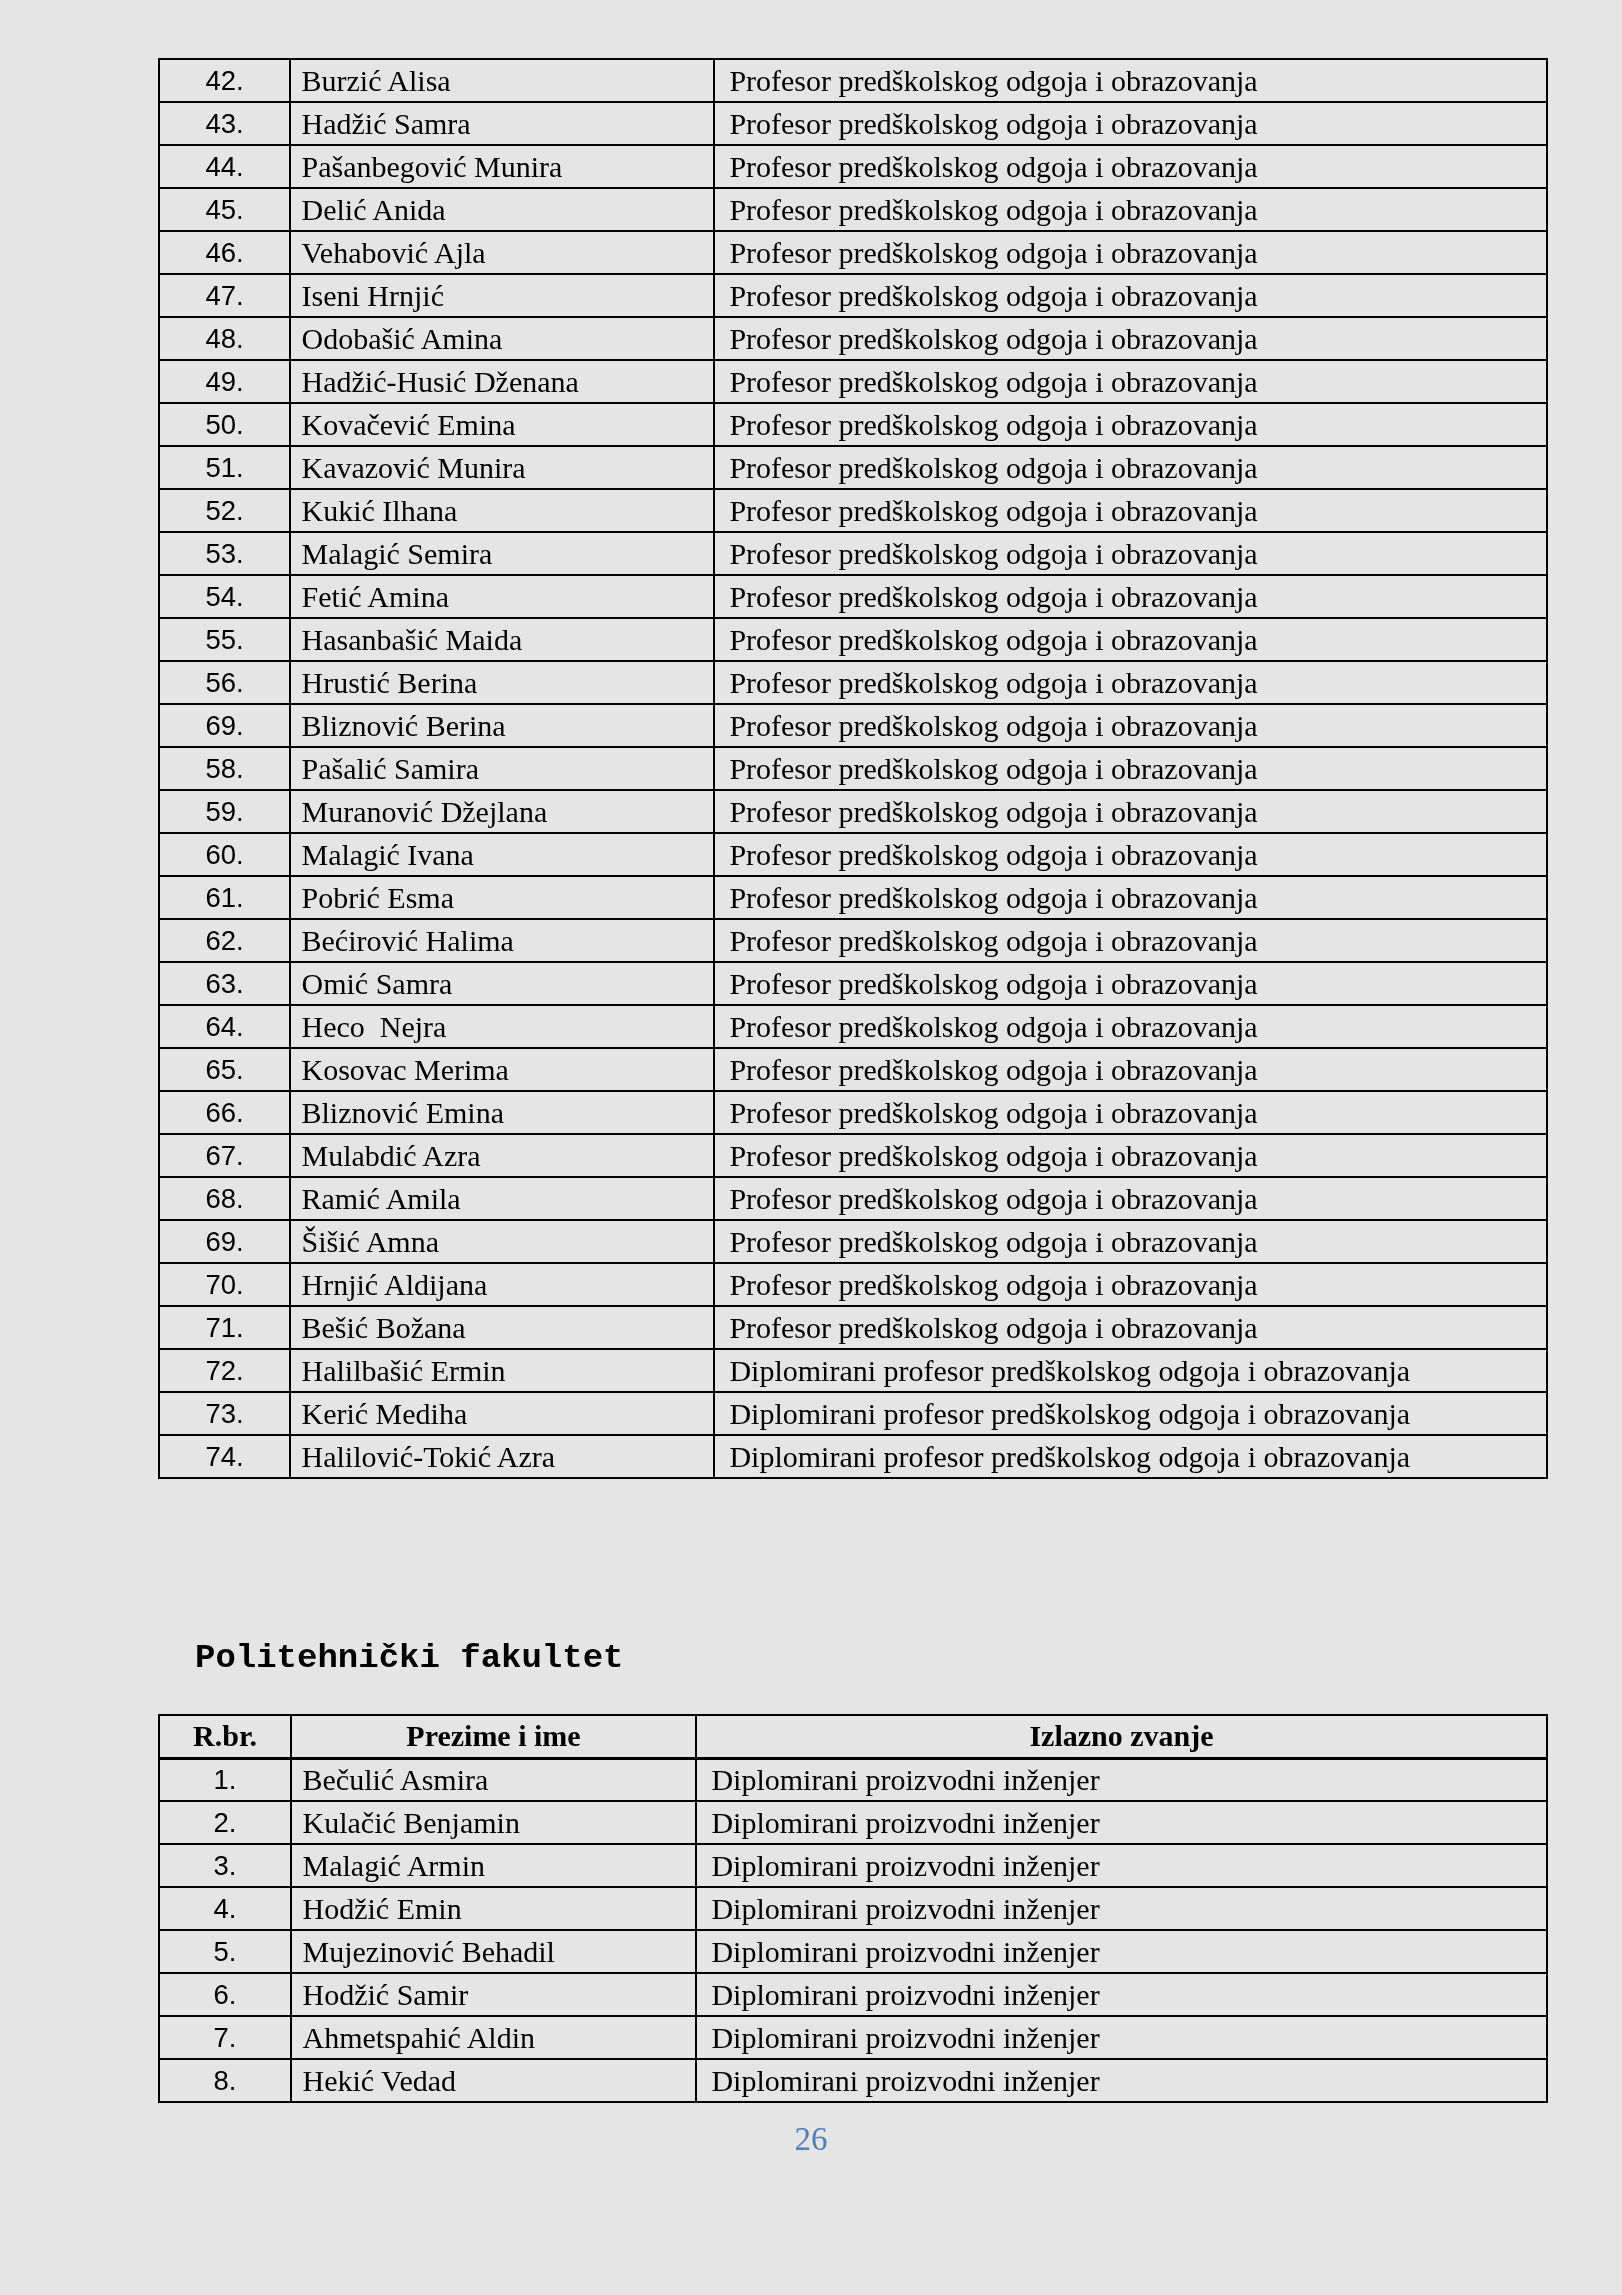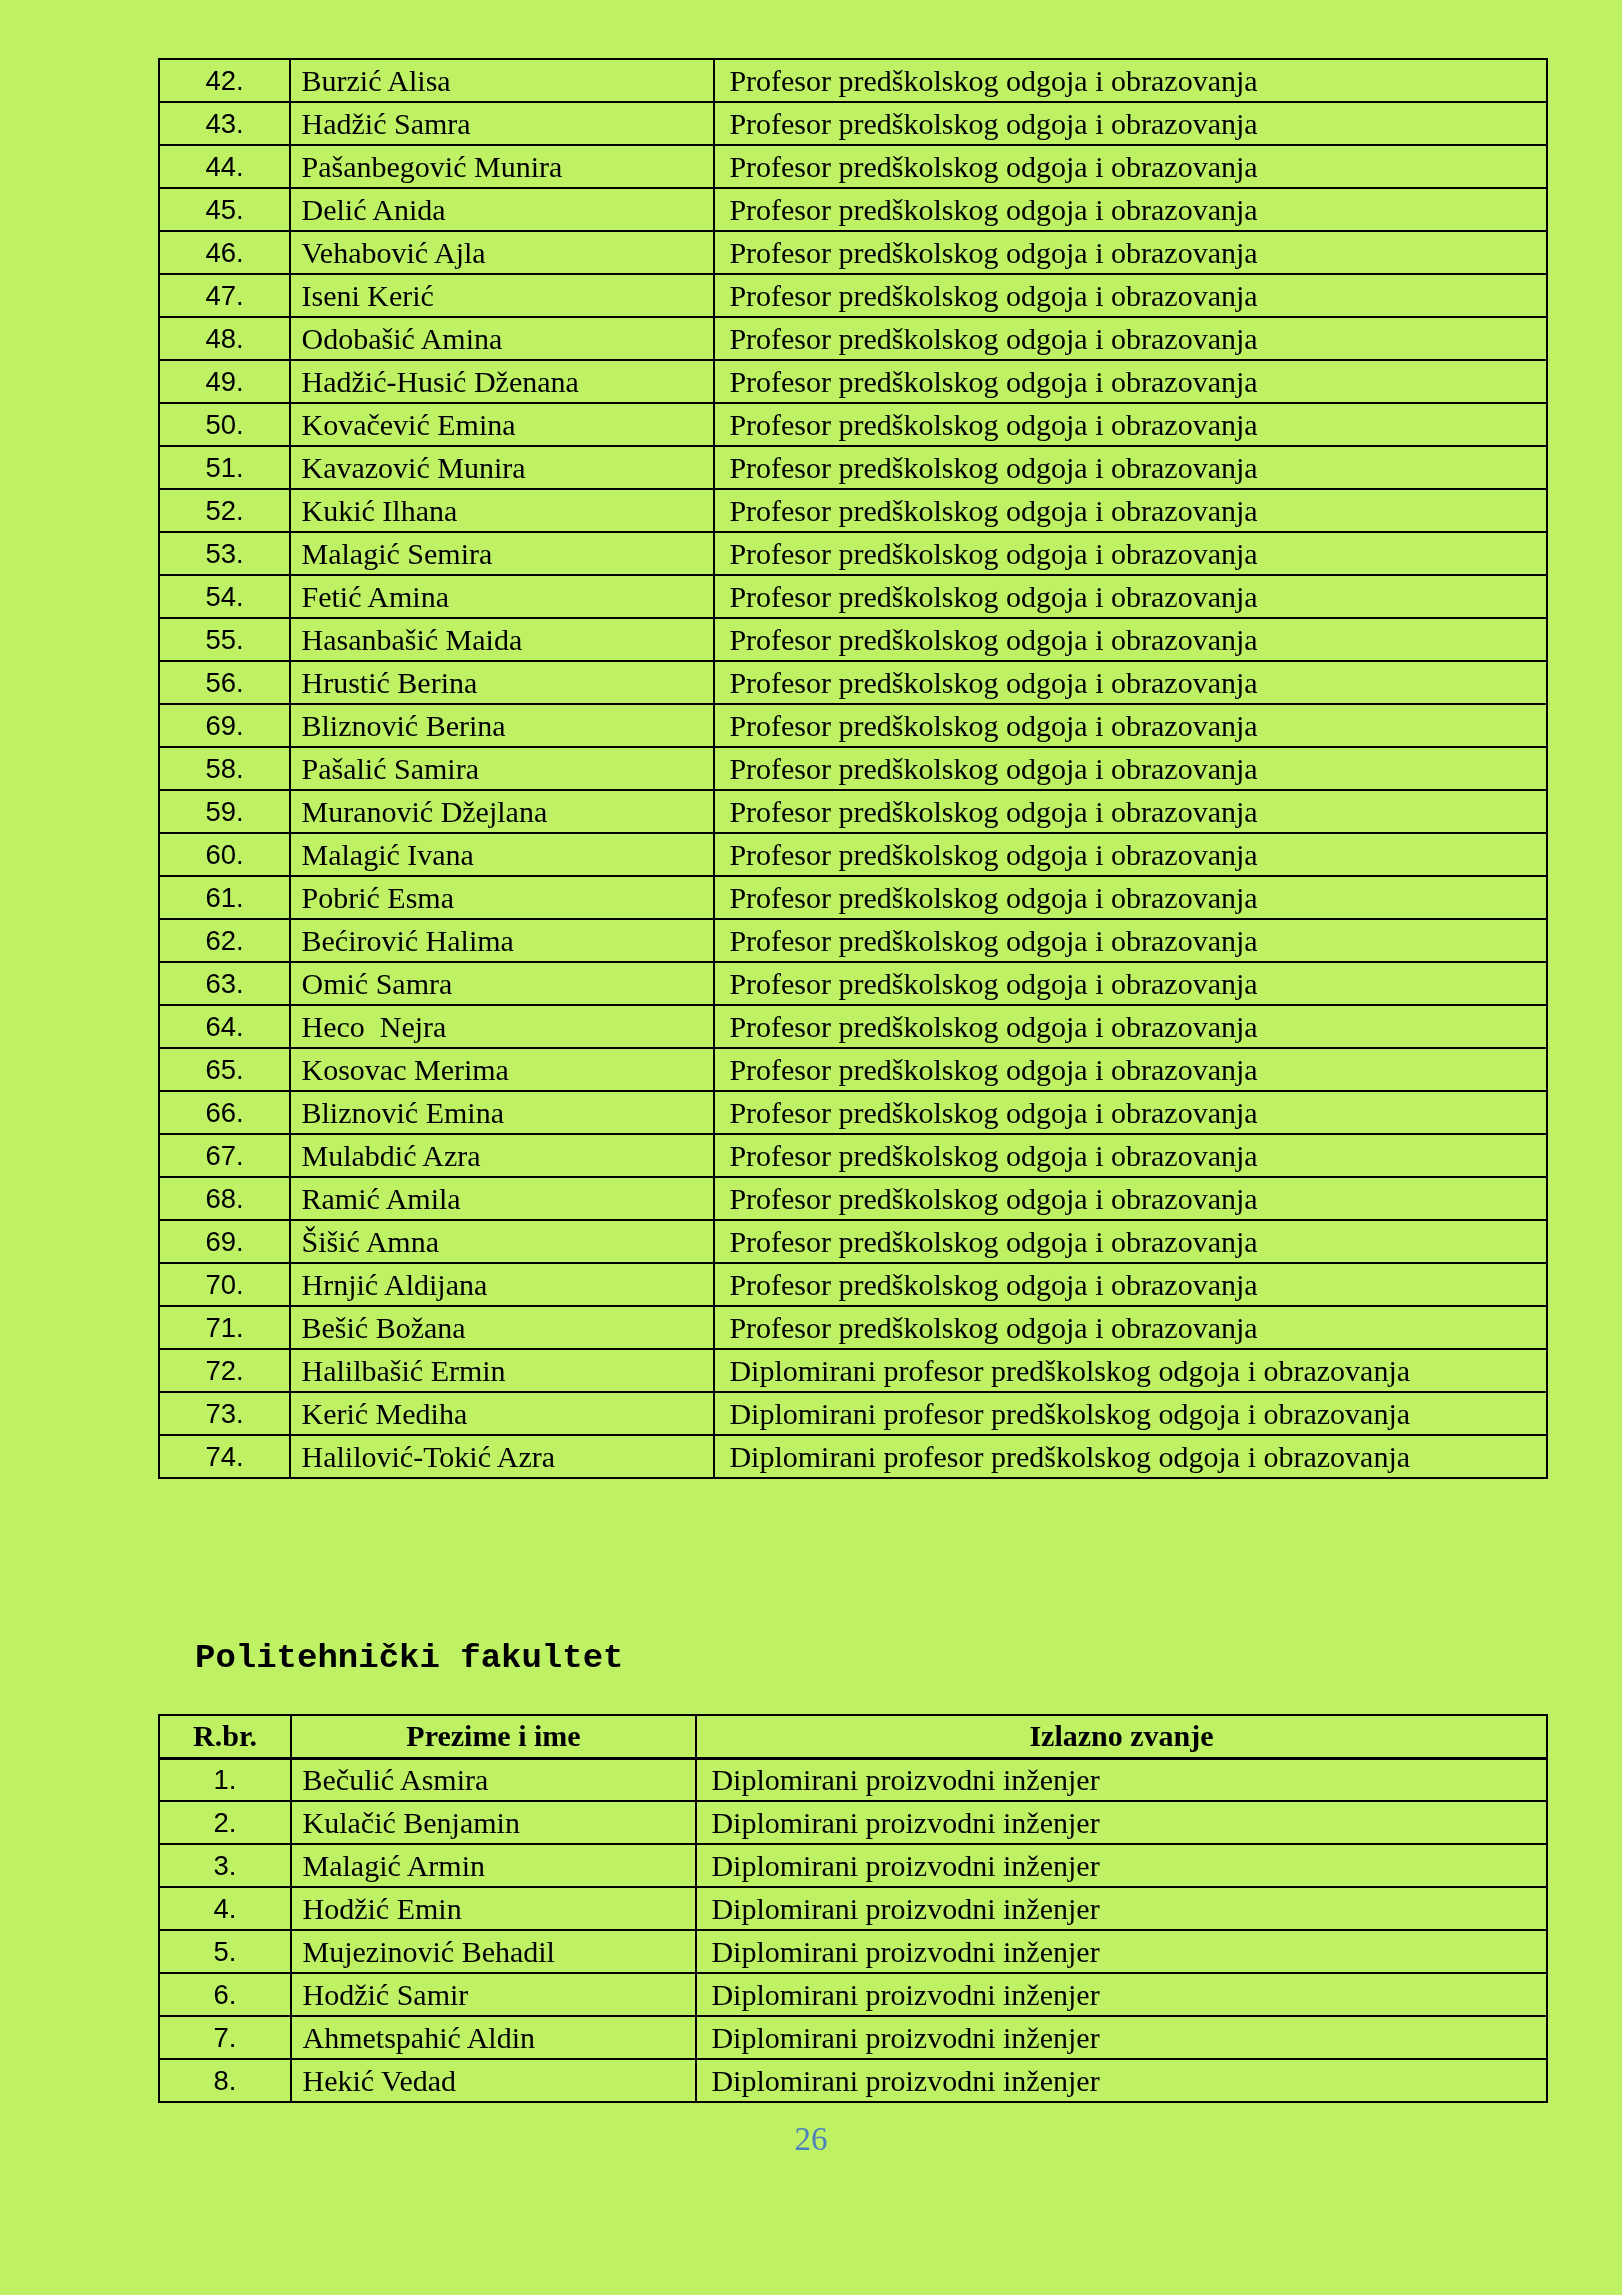--- a/index.html
+++ b/index.html
@@ -12,21 +12,21 @@
     height: 2295px;
     position: relative;
     font-family: "Liberation Serif", serif;
     color: #000000;
   }
   .page {
     position: absolute;
     left: 0; top: 0;
     width: 1622px;
     height: 2295px;
-    background: #bef264;
+    background: #e5e5e5;
     overflow: hidden;
   }
 
   
   table.roster {
     position: absolute;
     left: 158px;
     width: 1388px;
     border-collapse: collapse;
     table-layout: fixed;
@@ -131,21 +131,21 @@
           <td class="c1">Delić Anida</td>
           <td class="c2">Profesor predškolskog odgoja i obrazovanja</td>
         </tr>
         <tr>
           <td class="c0">46.</td>
           <td class="c1">Vehabović Ajla</td>
           <td class="c2">Profesor predškolskog odgoja i obrazovanja</td>
         </tr>
         <tr>
           <td class="c0">47.</td>
-          <td class="c1">Iseni Kerić</td>
+          <td class="c1">Iseni Hrnjić</td>
           <td class="c2">Profesor predškolskog odgoja i obrazovanja</td>
         </tr>
         <tr>
           <td class="c0">48.</td>
           <td class="c1">Odobašić Amina</td>
           <td class="c2">Profesor predškolskog odgoja i obrazovanja</td>
         </tr>
         <tr>
           <td class="c0">49.</td>
           <td class="c1">Hadžić-Husić Dženana</td>

